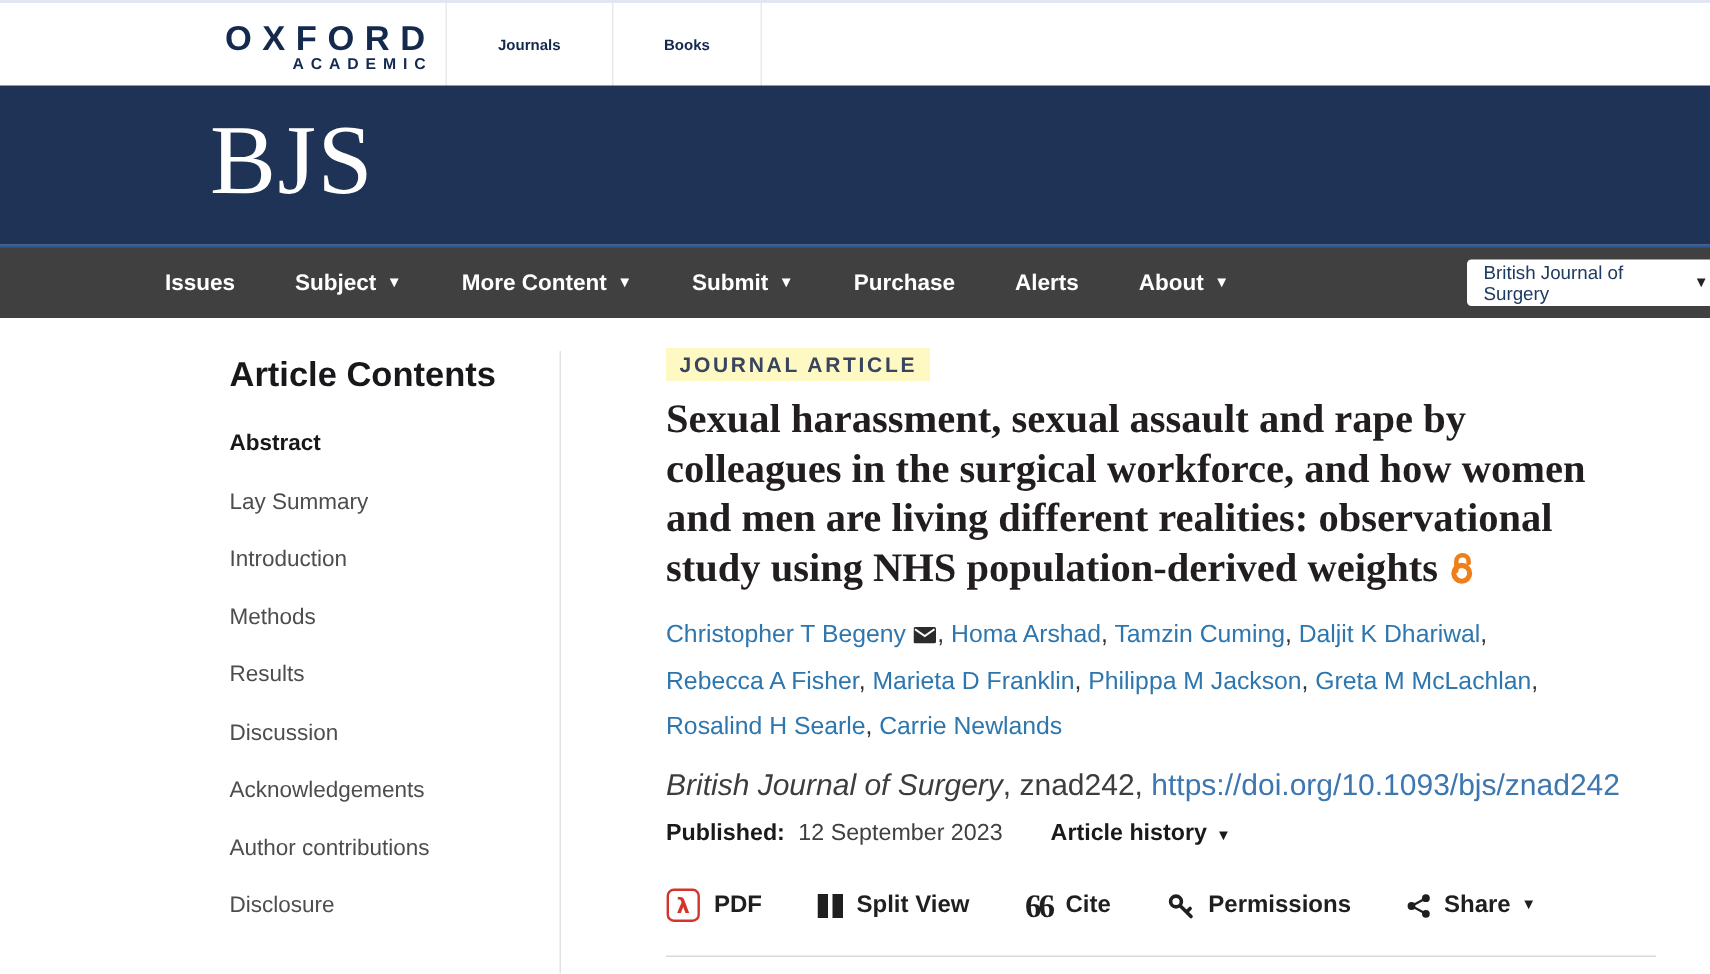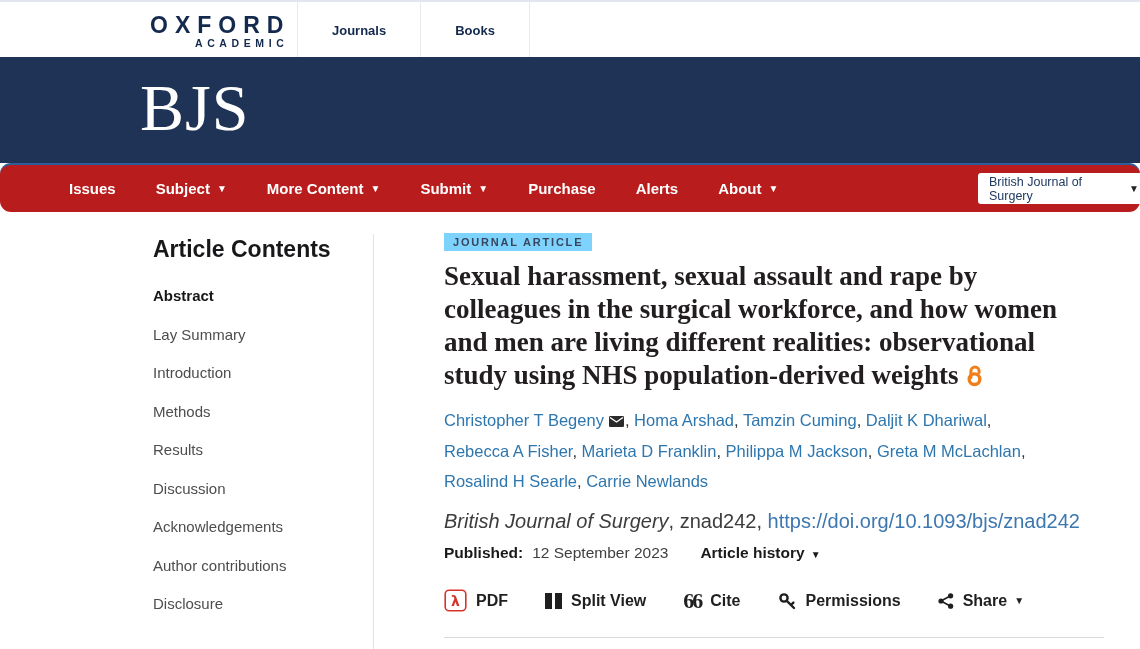--- a/index.html
+++ b/index.html
@@ -6,53 +6,53 @@
   html,body { width:1140px; height:649px; overflow:hidden; background:#fff;
               font-family:"Liberation Sans", sans-serif; }
 
   
   .top-header { position:relative; height:57px; background:#fff; border-top:2px solid #e3e5f0; }
   .oa-logo { position:absolute; left:150px; top:11px; color:#14294e; cursor:pointer; }
   .oa-logo .l1 { font-size:23px; font-weight:600; letter-spacing:7px; line-height:24px; }
   .oa-logo .l2 { font-size:10.5px; font-weight:700; letter-spacing:4.6px; text-align:right; line-height:12px; margin-right:2px; }
   .top-tabs { position:absolute; left:297px; top:0; height:57px; display:flex; }
   .top-tab { height:57px; display:flex; align-items:center; justify-content:center;
-             border-left:1px solid #e9e9ec; padding:0 34px; font-size:13px; font-weight:700;
+             border-left:1px solid #e9e9ec; padding:0 34px; font-size:10px; font-weight:700;
              color:#14294e; cursor:pointer; }
   .top-tab:last-child { border-right:1px solid #e9e9ec; }
 
   
   .banner { height:106px; background:#1e3355; position:relative; }
   .banner .bjs { position:absolute; left:140px; top:50%; transform:translateY(-53%);
                  color:#fff; font-family:"Liberation Serif", serif; font-size:66px;
                  letter-spacing:1px; font-weight:400; cursor:pointer; }
 
   
-  .navbar { height:49px; background:#b91c1c; border-top:2px solid #2d5c99;
-            display:flex; align-items:center; padding-left:69px; position:relative;border-radius:11px; }
+  .navbar { height:49px; background:#404040; border-top:2px solid #2d5c99;
+            display:flex; align-items:center; padding-left:110px; position:relative; }
   .nav-item { color:#fff; font-size:15px; font-weight:600; margin-right:40px;
               display:flex; align-items:center; cursor:pointer; white-space:nowrap; }
   .nav-item .tri { font-size:10px; margin-left:7px; line-height:10px; }
   .journal-select { position:absolute; left:978px; top:8px; width:172px; height:31px;
                     background:#fff; border-radius:3px; display:flex; align-items:center;
                     justify-content:space-between; padding:0 11px; cursor:pointer; }
   .journal-select .val { color:#1f3a60; font-size:12.5px; }
   .journal-select .tri { color:#222; font-size:10px; }
 
   
   .content { position:relative; height:437px; }
   .v-divider { position:absolute; left:373px; top:22px; bottom:0; width:1px; background:#e2e2e2; }
 
   .sidebar { position:absolute; left:153px; top:24px; width:210px; }
   .sidebar h2 { font-size:23px; font-weight:700; color:#18181a; margin-bottom:24px; }
   .side-item { font-size:15px; color:#4d4d4d; margin-bottom:21.5px; cursor:pointer; }
   .side-item.active { font-weight:700; color:#18181a; }
 
   .main { position:absolute; left:444px; top:20px; width:640px; }
-  .badge { display:inline-block; background:#7dd3fc; color:#39455e; font-size:11px;
+  .badge { display:inline-block; background:#fef9c3; color:#39455e; font-size:14px;
            font-weight:600; letter-spacing:1.8px; padding:3px 9px; }
   .title { margin-top:9px; width:622px; font-family:"Liberation Serif", serif;
            font-weight:700; font-size:27px; line-height:33px; color:#221d1e; }
   .oa-lock { display:inline-block; vertical-align:-3px; margin-left:6px; cursor:pointer; }
 
   .authors { margin-top:10px; width:600px; font-size:16.5px; line-height:30px; color:#333; }
   .authors a { color:#2e76ae; text-decoration:none; cursor:pointer; }
   .env-icon { display:inline-block; vertical-align:-1px; margin:0 1px 0 5px; cursor:pointer; }
 
   .citation { margin-top:14px; font-size:20px; color:#3d3d3d; }

